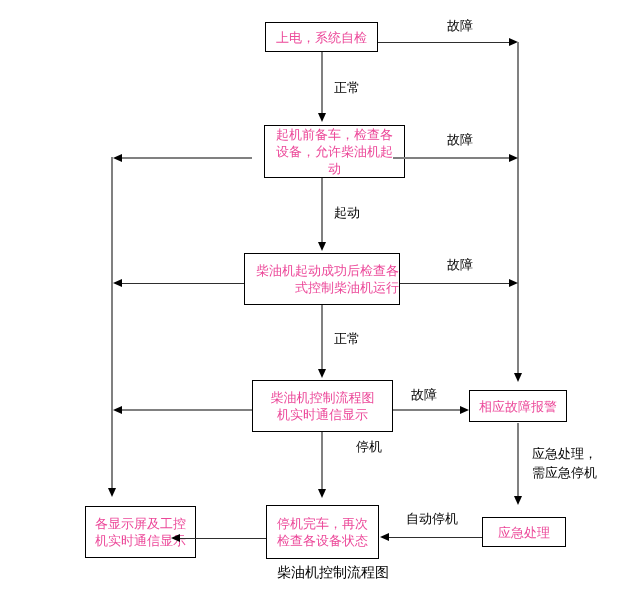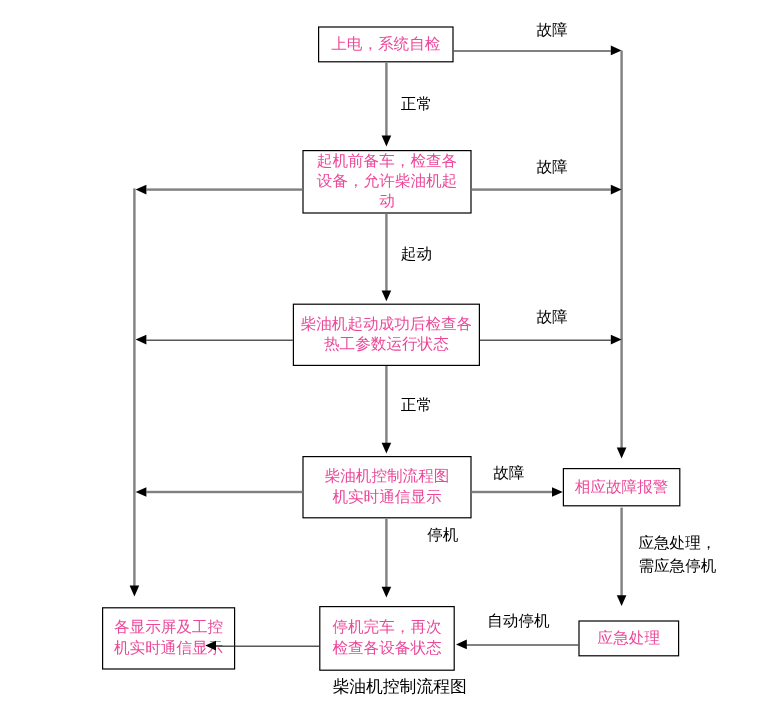--- a/index.html
+++ b/index.html
@@ -45,28 +45,28 @@
   }
 </style>
 </head>
 <body>
 
 <div class="canvas">
   <div class="title">柴油机控制流程图</div>
 <div class="node" style="left: 265px; top: 22px; width: 113px; height: 30px; border-color: rgb(0, 0, 0);">
       <div class="node-line">上电，系统自检</div>
     </div>
-    <div class="node" style="left: 252px; top: 125px; width: 141px; height: 53px; border-color: rgb(0, 0, 0);">
+    <div class="node" style="left: 264px; top: 125px; width: 141px; height: 53px; border-color: rgb(0, 0, 0);">
       <div class="node-line">起机前备车，检查各</div>
       <div class="node-line">设备，允许柴油机起</div>
       <div class="node-line">动</div>
     </div>
-    <div class="node" style="left: 244px; top: 253px; width: 156px; height: 52px; border-color: rgb(0, 0, 0);">
+    <div class="node" style="left: 244px; top: 253px; width: 156px; height: 52px; border-color: rgb(0, 0, 0); align-items: flex-end;">
       <div class="node-line">柴油机起动成功后检查各</div>
-      <div class="node-line">热工参数运行状态</div>
+      <div class="node-line">式控制柴油机运行</div>
     </div>
     <div class="node" style="left: 252px; top: 380px; width: 141px; height: 52px; border-color: rgb(0, 0, 0);">
       <div class="node-line">柴油机控制流程图</div>
       <div class="node-line">机实时通信显示</div>
     </div>
     <div class="node" style="left: 266px; top: 505px; width: 113px; height: 54px; border-color: rgb(0, 0, 0);">
       <div class="node-line">停机完车，再次</div>
       <div class="node-line">检查各设备状态</div>
     </div>
     <div class="node" style="left: 57px; top: 506px; width: 111px; height: 52px; border-color: rgb(0, 0, 0); margin-left: 28px;">

